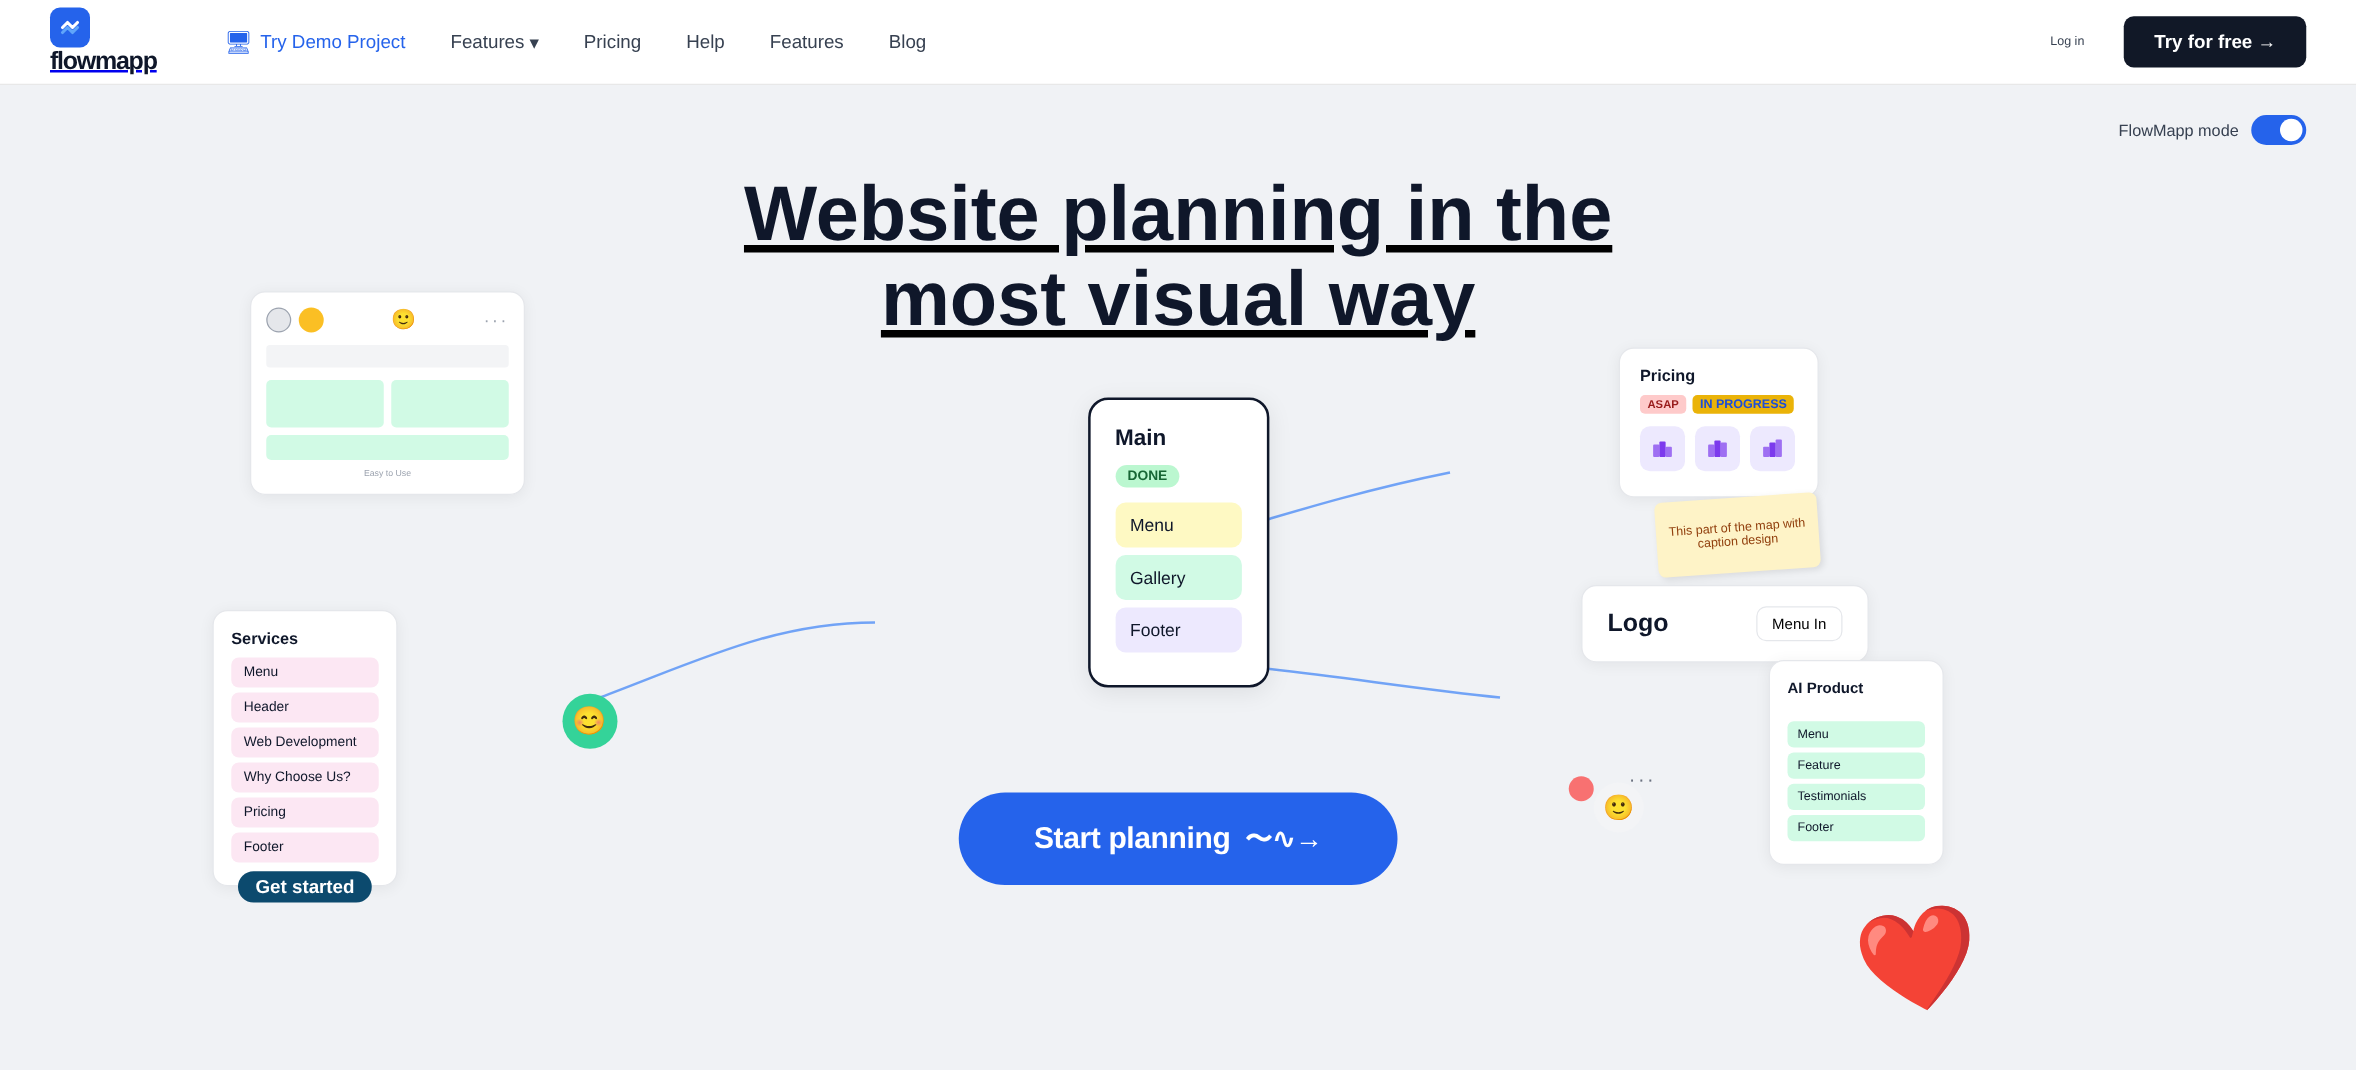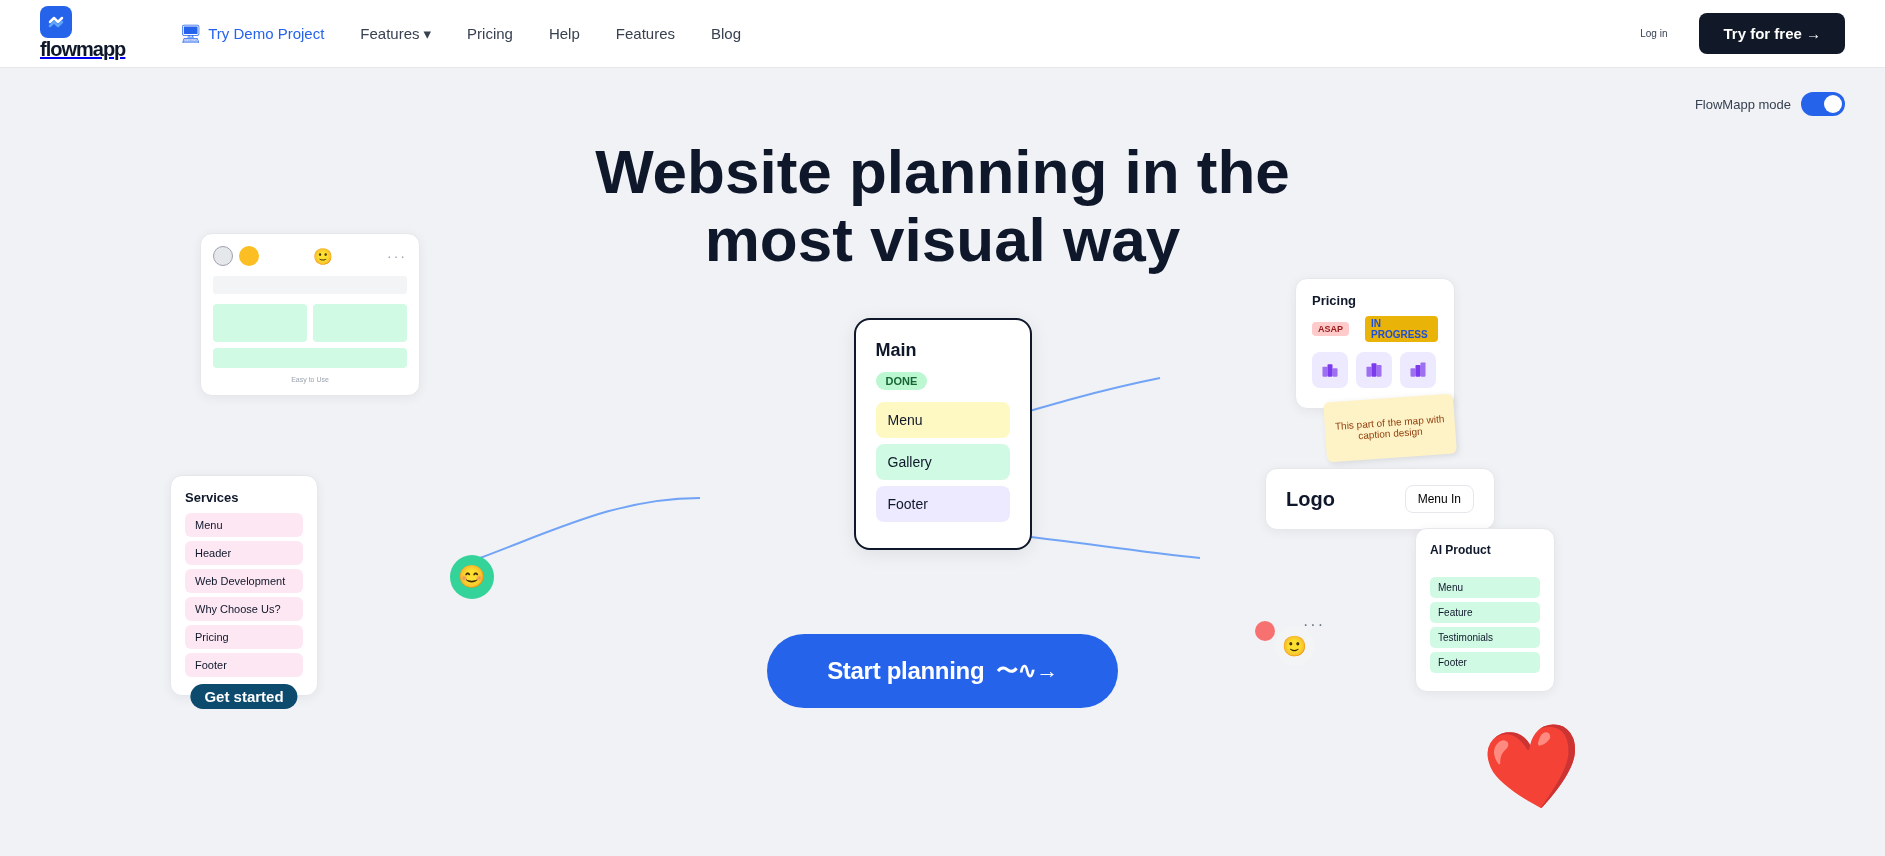--- a/index.html
+++ b/index.html
@@ -51,20 +51,21 @@
       position: absolute; top: 3px; right: 3px;
       width: 18px; height: 18px; background: #fff; border-radius: 50%;
     }
 
     
     .hero-headline {
       text-align: center;
       margin-top: 70px;
       z-index: 5;
       position: relative;
+      text-decoration: underline;
     }
     .hero-headline h1 {
       font-size: 62px;
       font-weight: 900;
       color: #0f172a;
       line-height: 1.1;
       max-width: 800px;
     }
 
     
@@ -98,34 +99,34 @@
     
     .card-main {
       position: absolute;
       top: 250px;
       left: 50%;
       transform: translateX(-50%);
       background: #fff;
       border: 2px solid #0f172a;
       border-radius: 16px;
       padding: 20px;
-      width: 178px;
+      width: 145px;
       box-shadow: 0 4px 20px rgba(0,0,0,0.08);
     }
     .card-main-title { font-size: 18px; font-weight: 700; color: #0f172a; margin-bottom: 10px; }
     .badge-done { display: inline-block; background: #bbf7d0; color: #166534; font-size: 11px; font-weight: 700; padding: 3px 10px; border-radius: 20px; margin-bottom: 12px; }
     .card-item { padding: 10px 12px; border-radius: 8px; font-size: 14px; font-weight: 500; margin-bottom: 6px; color: #0f172a; }
     .card-item-menu { background: #fef9c3; }
     .card-item-gallery { background: #d1fae5; }
     .card-item-footer { background: #ede9fe; }
 
     
     .card-services {
       position: absolute;
-      top: 407px;
+      top: 420px;
       left: 170px;
       background: #fff;
       border: 1.5px solid #e5e7eb;
       border-radius: 12px;
       padding: 14px;
       width: 148px;
       box-shadow: 0 2px 12px rgba(0,0,0,0.06);
     }
     .card-services-title { font-size: 13px; font-weight: 700; color: #0f172a; margin-bottom: 8px; }
     .service-item { background: #fce7f3; padding: 6px 10px; border-radius: 6px; font-size: 11px; color: #0f172a; margin-bottom: 4px; }
@@ -142,21 +143,21 @@
       top: 210px;
       right: 430px;
       background: #fff;
       border: 1.5px solid #e5e7eb;
       border-radius: 12px;
       padding: 14px 16px;
       width: 160px;
       box-shadow: 0 2px 12px rgba(0,0,0,0.06);
     }
     .card-pricing-title { font-size: 13px; font-weight: 700; margin-bottom: 8px; color: #0f172a; }
-    .pricing-badges { display: flex; gap: 16px; margin-bottom: 10px; align-items: center; }
+    .pricing-badges { display: flex; gap: 5px; margin-bottom: 10px; }
     .badge-asap { background: #fecaca; color: #991b1b; font-size: 9px; font-weight: 700; padding: 2px 6px; border-radius: 4px; }
     .badge-progress { background: #eab308; color: #1d4ed8; font-size: 10px; font-weight: 700; padding: 2px 6px; border-radius: 4px; }
     .pricing-icons { display: flex; gap: 8px; margin-bottom: 6px; }
     .pricing-icon-box { width: 36px; height: 36px; background: #ede9fe; border-radius: 8px; display: flex; align-items: center; justify-content: center; }
     .pricing-icon-box svg { width: 20px; height: 20px; }
 
     
     .card-logo {
       position: absolute;
       top: 400px;

